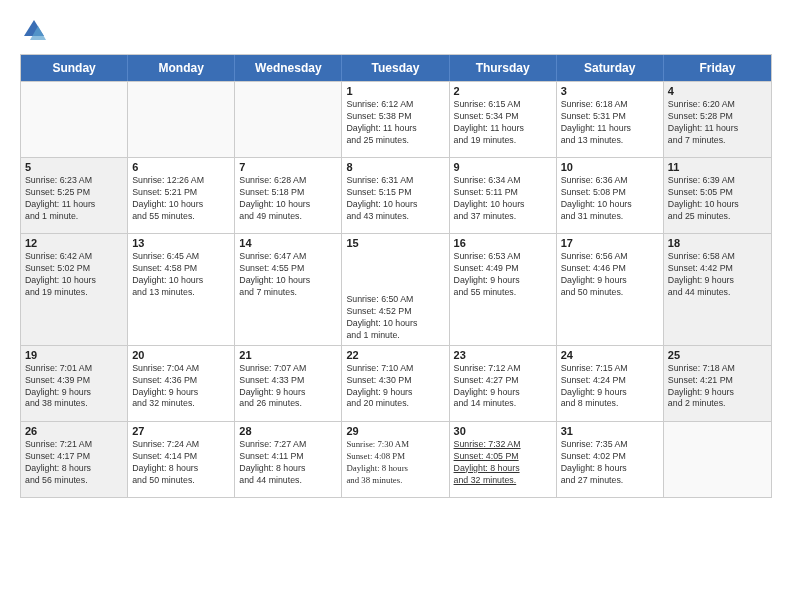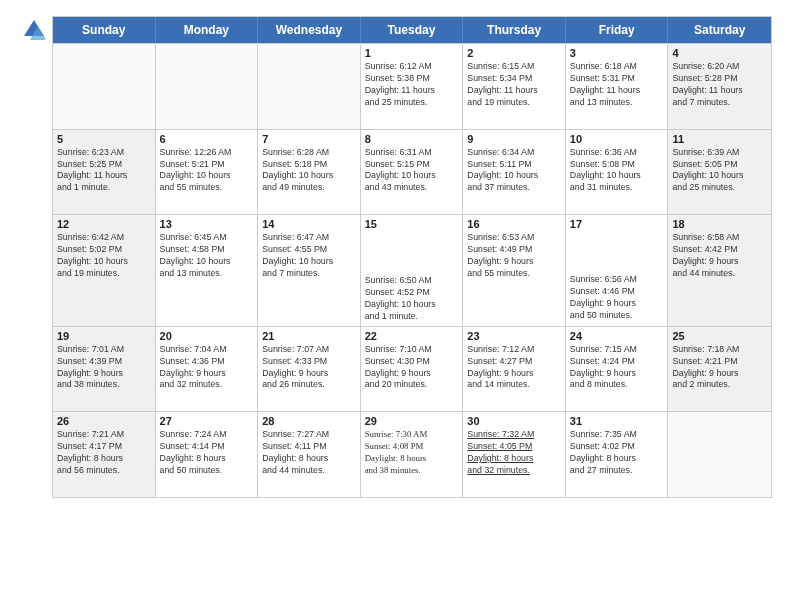--- a/index.html
+++ b/index.html
@@ -8,21 +8,21 @@
       background: #fff;
       width: 792px;
       height: 612px;
       overflow: hidden;
     }
     .page {
       width: 792px;
       height: 508px;
       padding: 16px 20px 10px 20px;
       display: flex;
-      flex-direction: row;
+      flex-direction: column;
     }
     .header {
       display: flex;
       justify-content: space-between;
       align-items: flex-start;
       margin-bottom: 10px;
     }
     .logo {
       display: flex;
       align-items: center;
@@ -137,22 +137,22 @@
     </div>
   </div>
 
   <div class="calendar">
     <div class="cal-header">
     <div class="cal-header-cell">Sunday</div>
         <div class="cal-header-cell">Monday</div>
         <div class="cal-header-cell">Wednesday</div>
         <div class="cal-header-cell">Tuesday</div>
         <div class="cal-header-cell">Thursday</div>
+        <div class="cal-header-cell">Saturday</div>
         <div class="cal-header-cell">Friday</div>
-        <div class="cal-header-cell">Saturday</div>
       </div>
     <div class="cal-body">
     <div class="cal-row">
           <div class="cal-cell empty"></div>
           <div class="cal-cell empty"></div>
           <div class="cal-cell empty"></div>
           <div class="cal-cell">
             <div class="day-num">1</div>
             <div class="cell-text" style="white-space: pre-line;">Sunrise: 6:12 AM
 Sunset: 5:38 PM
@@ -263,21 +263,21 @@
           </div>
           <div class="cal-cell">
             <div class="day-num">16</div>
             <div class="cell-text" style="white-space: pre-line;">Sunrise: 6:53 AM
 Sunset: 4:49 PM
 Daylight: 9 hours
 and 55 minutes.</div>
           </div>
           <div class="cal-cell">
             <div class="day-num">17</div>
-            <div class="cell-text" style="white-space: pre-line; margin-top: 42px;">Sunrise: 6:56 AM
+            <div class="cell-text" style="white-space: pre-line;">Sunrise: 6:56 AM
 Sunset: 4:46 PM
 Daylight: 9 hours
 and 50 minutes.</div>
           </div>
           <div class="cal-cell shaded">
             <div class="day-num">18</div>
             <div class="cell-text" style="white-space: pre-line;">Sunrise: 6:58 AM
 Sunset: 4:42 PM
 Daylight: 9 hours
 and 44 minutes.</div>

